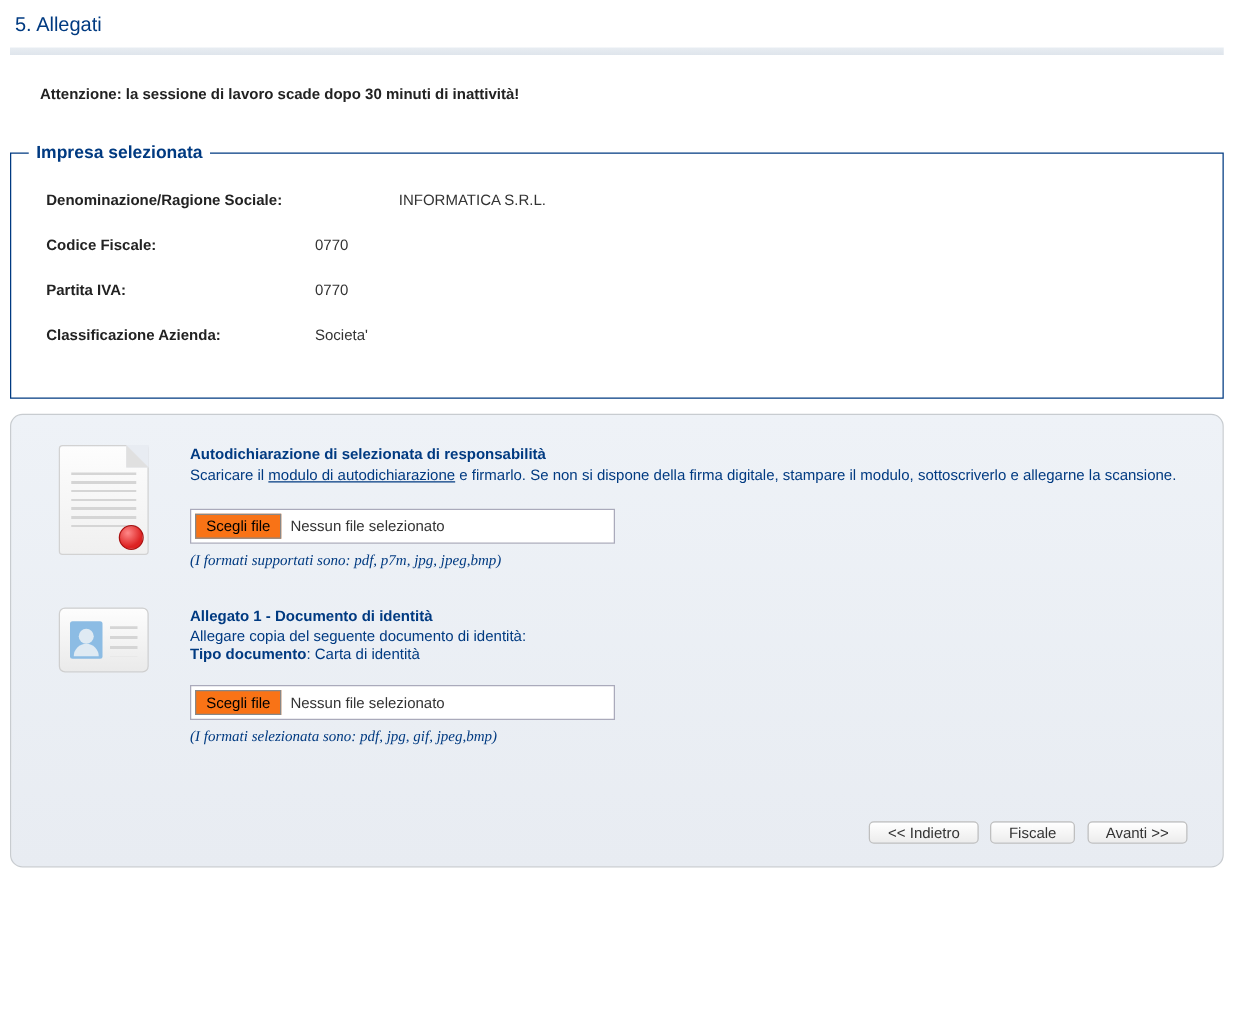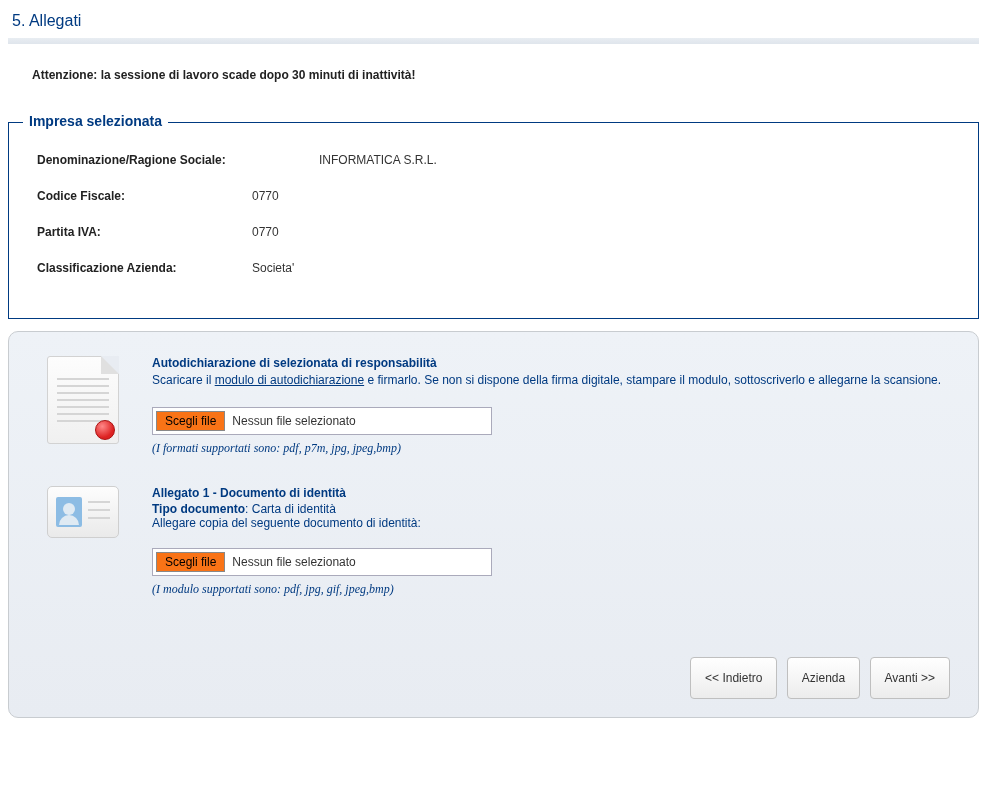--- a/index.html
+++ b/index.html
@@ -201,21 +201,21 @@
   }
   .button-row {
     text-align: right;
     padding-top: 30px;
   }
   .nav-btn {
     display:inline-block;
     background: linear-gradient(to bottom,#ffffff,#ececec);
     border: 1px solid #bfbfbf;
     border-radius: 4px;
-    padding: 13px 14px;
+    padding: 1px 14px;
     font-size: 12px;
     color: #333;
     margin-left: 6px;
     cursor: pointer;
     font-family: inherit;
   }
 </style>
 </head>
 <body>
 
@@ -271,30 +271,30 @@
 
   <div class="attachment-block">
     <div class="icon-cell">
       <div class="id-icon">
         <div class="id-icon-photo"></div>
         <div class="id-icon-lines"></div>
       </div>
     </div>
     <div class="attachment-content">
       <div class="attachment-title">Allegato 1 - Documento di identità</div>
+      <div class="meta-line">Allegare copia del seguente documento di identità:</div>
       <div class="meta-line">
         <span class="bold">Tipo documento</span>: <span>Carta di identità</span>
       </div>
-      <div class="meta-line">Allegare copia del seguente documento di identità:</div>
       <div class="file-input-wrap">
         <button class="file-input-btn">Scegli file</button>
         <span class="file-input-text">Nessun file selezionato</span>
       </div>
-      <div class="supported-formats">(I modulo supportati sono: pdf, jpg, gif, jpeg,bmp)</div>
+      <div class="supported-formats">(I formati selezionata sono: pdf, jpg, gif, jpeg,bmp)</div>
     </div>
   </div>
 
   <div class="button-row">
     <button class="nav-btn">&lt;&lt; Indietro</button>
-    <button class="nav-btn">Azienda</button>
+    <button class="nav-btn">Fiscale</button>
     <button class="nav-btn">Avanti &gt;&gt;</button>
   </div>
 </div>
 
 </body></html>

